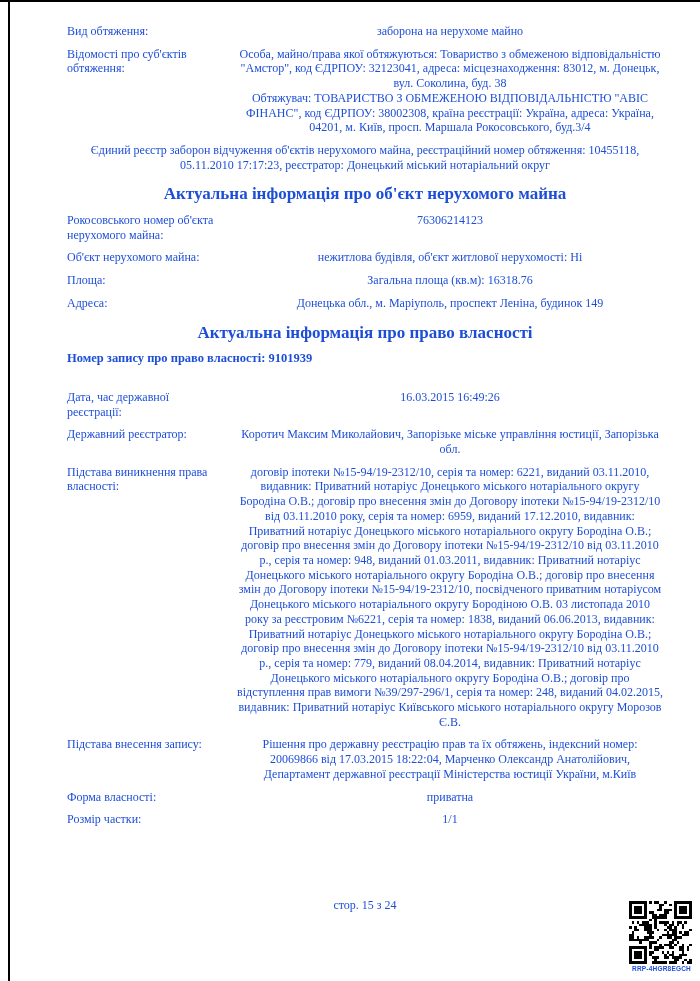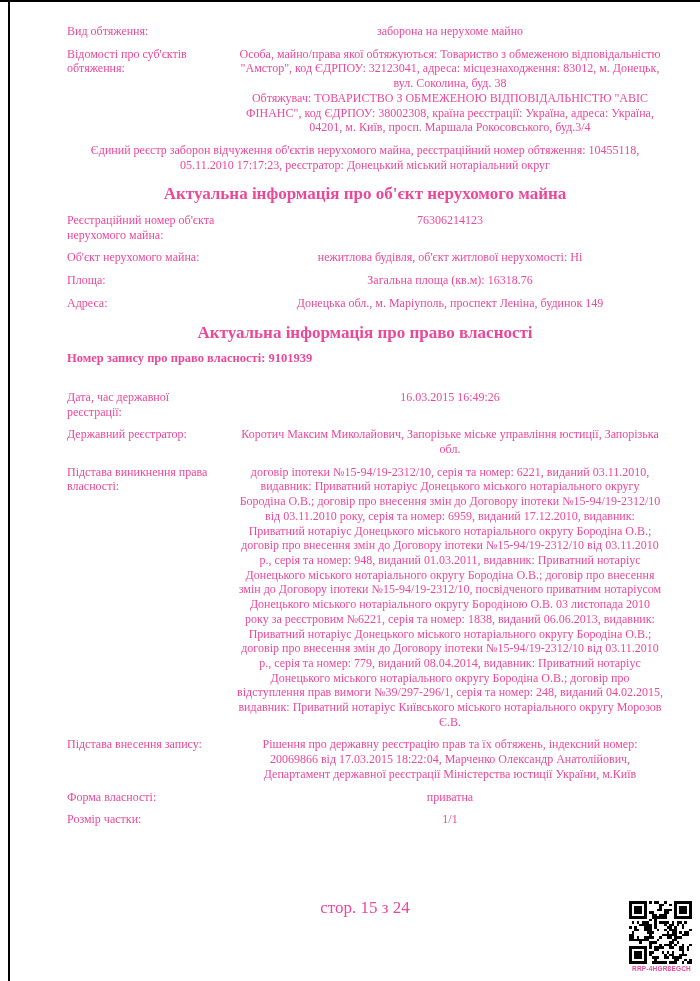--- a/index.html
+++ b/index.html
@@ -1,21 +1,21 @@
 <!DOCTYPE html>
 <html><head>
 <meta charset="utf-8">
 <style>
   html,body{margin:0;padding:0;background:#ffffff;}
   .page{
     position:relative;
     width:700px;height:981px;
     background:#ffffff;
     font-family:"Liberation Serif", serif;
-    color:#ec4899;
+    color:#1d4ed8;
     overflow:hidden;
   }
   .border-top{
     position:absolute;left:0;top:0;width:700px;height:2px;background:#000000;
   }
   .border-left{
     position:absolute;left:8px;top:0;width:2px;height:981px;background:#000000;
   }
   .content{
     position:absolute;left:67px;top:24px;width:596px;
@@ -26,21 +26,21 @@
   .val{flex:1;white-space:pre-line;text-align:center;}
   .heading{
     font-weight:bold;text-align:center;font-size:17px;
     margin:15px 0 11px 0;
   }
   .record-line{
     font-weight:bold;font-size:12.5px;margin-bottom:24px;
   }
   .footer-page{
     position:absolute;left:67px;top:898px;width:596px;text-align:center;
-    font-size:17px;font-family:"Liberation Serif", serif;
+    font-size:12px;font-family:"Liberation Serif", serif;
   }
   .qr-block{
     position:absolute;right:2px;top:901px;width:73px;text-align:center;
   }
   .qr-block svg{display:block;width:71px;height:63px;shape-rendering:crispEdges;fill:#000;}
   .qr-caption{
     margin-top:1px;font-family:"Liberation Sans", sans-serif;
     font-size:6.5px;font-weight:bold;letter-spacing:0.2px;white-space:nowrap;
   }
 </style>
@@ -64,21 +64,21 @@
 Обтяжувач: ТОВАРИСТВО З ОБМЕЖЕНОЮ ВІДПОВІДАЛЬНІСТЮ "АВІС ФІНАНС", код ЄДРПОУ: 38002308, країна реєстрації: Україна, адреса: Україна, 04201, м. Київ, просп. Маршала Рокосовського, буд.3/4</div>
     </div>
 
     <div class="row">
       <div class="val">Єдиний реєстр заборон відчуження об'єктів нерухомого майна, реєстраційний номер обтяження: 10455118, 05.11.2010 17:17:23, реєстратор: Донецький міський нотаріальний округ</div>
     </div>
 
     <div class="heading">Актуальна інформація про об'єкт нерухомого майна</div>
 
     <div class="row">
-      <div class="lbl">Реєстраційний номер об'єкта нерухомого майна:</div>
+      <div class="lbl">Рокосовського номер об'єкта нерухомого майна:</div>
       <div class="val">76306214123</div>
     </div>
 
     <div class="row">
       <div class="lbl">Об'єкт нерухомого майна:</div>
       <div class="val">нежитлова будівля, об'єкт житлової нерухомості: Ні</div>
     </div>
 
     <div class="row">
       <div class="lbl">Площа:</div>

